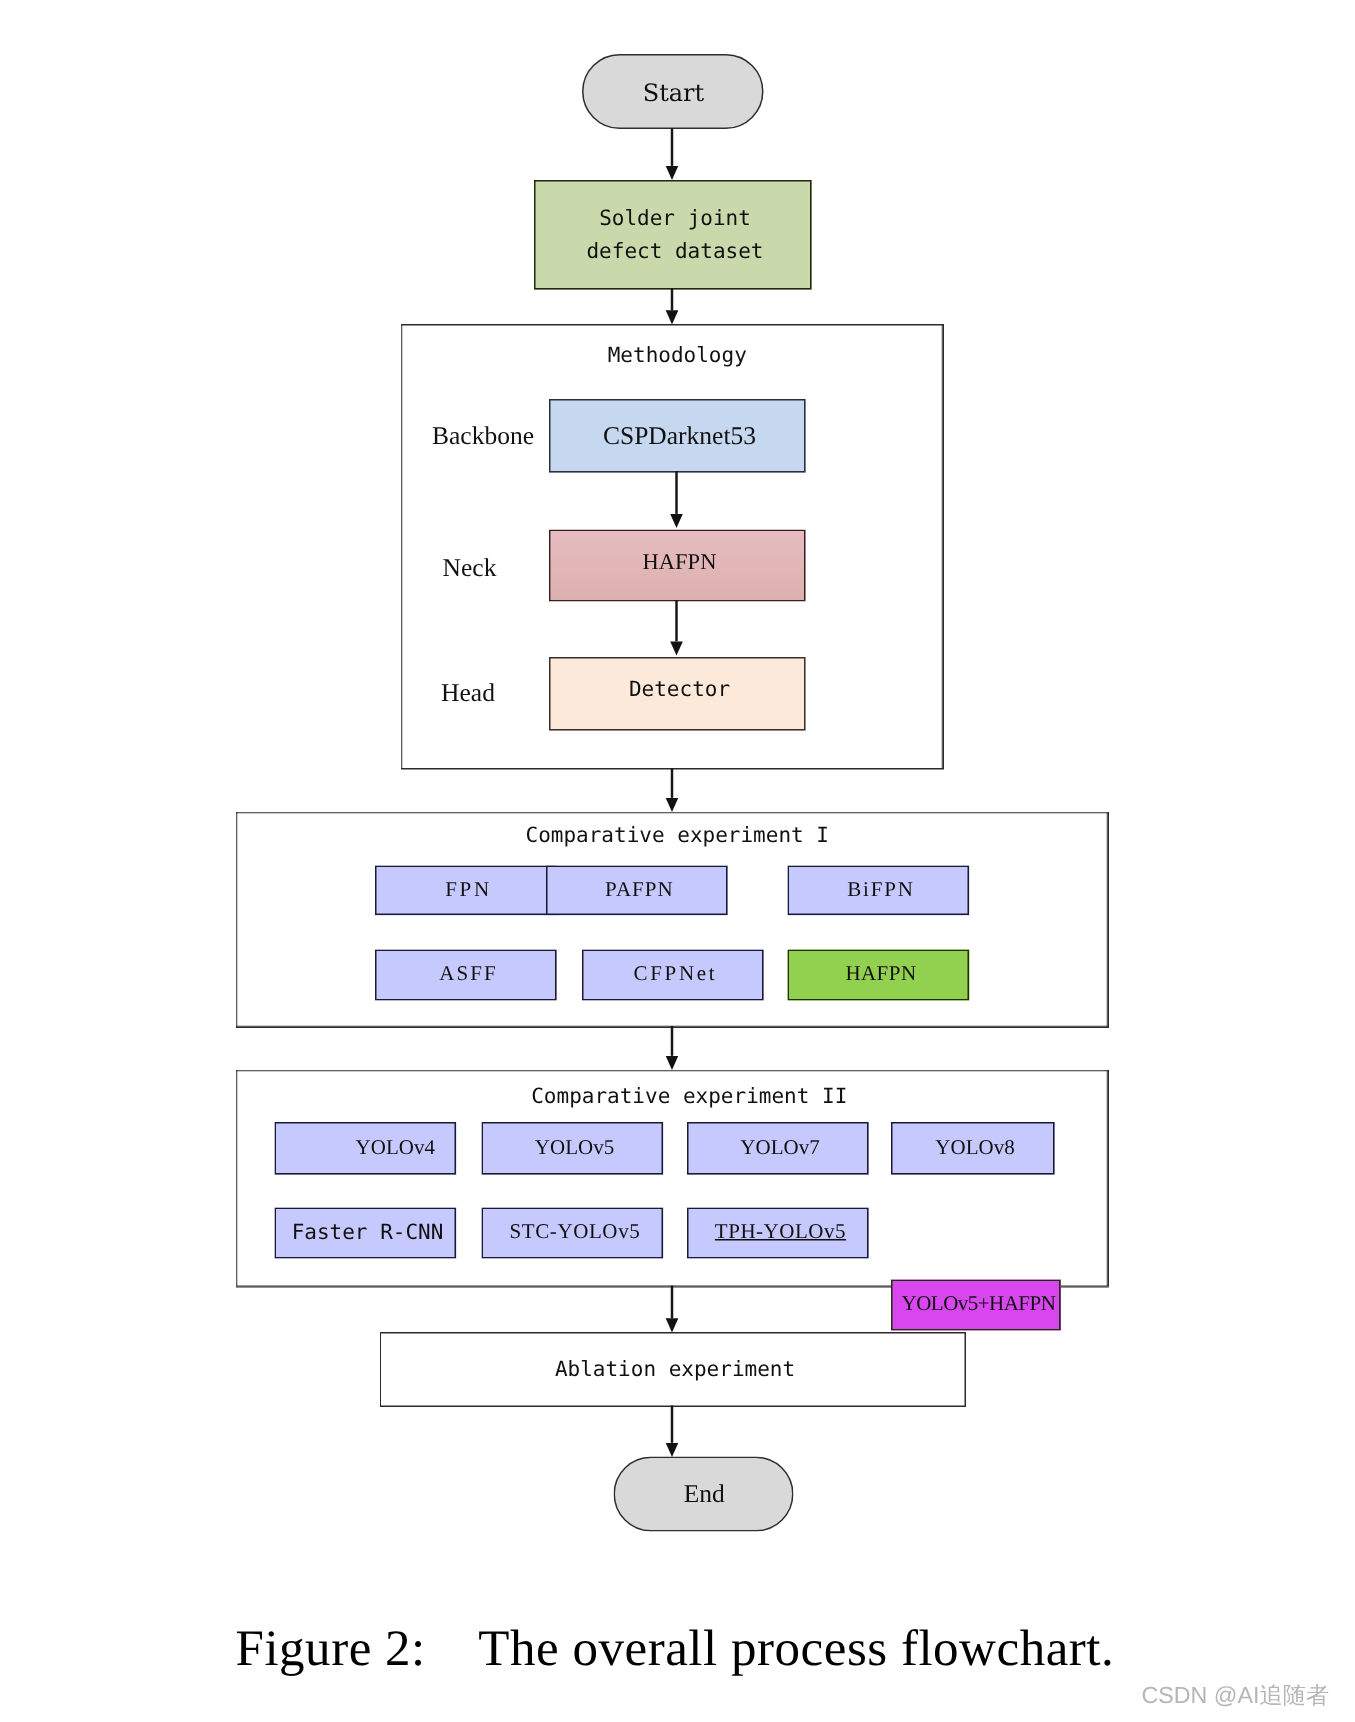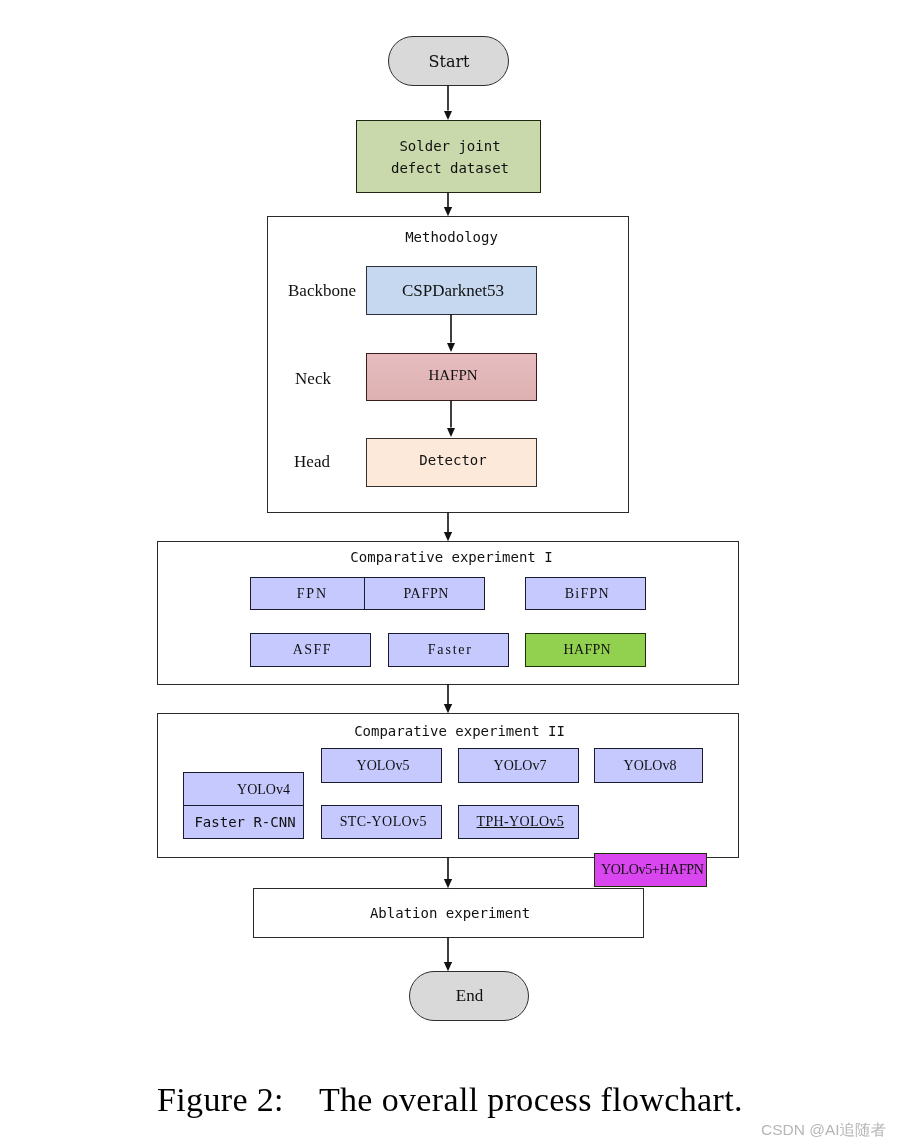--- a/index.html
+++ b/index.html
@@ -80,30 +80,30 @@
   <div class="node serif" style="left:364px;top:577px;width:121px;height:33px;background:#c6c9fd;border-color:#1b1b30;font-size:14px;letter-spacing:0.7px;">
     <span>PAFPN</span>
     </div>
   <div class="node serif" style="left:525px;top:577px;width:121px;height:33px;background:#c6c9fd;border-color:#1b1b30;font-size:14px;letter-spacing:1.2px;">
     <span>BiFPN</span>
     </div>
   <div class="node serif" style="left:250px;top:633px;width:121px;height:34px;background:#c6c9fd;border-color:#1b1b30;font-size:14px;letter-spacing:1.4px;">
     <span>ASFF</span>
     </div>
   <div class="node serif" style="left:388px;top:633px;width:121px;height:34px;background:#c6c9fd;border-color:#1b1b30;font-size:14px;letter-spacing:1.8px;">
-    <span>Faster</span>
+    <span>CFPNet</span>
     </div>
   <div class="node serif" style="left:525px;top:633px;width:121px;height:34px;background:#92d050;border-color:#1c3000;font-size:14px;letter-spacing:0.3px;">
     <span>HAFPN</span>
     </div>
 
   <div class="node" style="left:157px;top:713px;width:582px;height:145px;background:#fff;"></div>
   <div class="grouplabel mono" style="left:169px;top:723px;width:581px;font-size:14px;">Comparative experiment II</div>
 
-  <div class="node serif" style="left:183px;top:772px;width:121px;height:35px;background:#c6c9fd;border-color:#1b1b30;font-size:14px;padding-left:37px;">
+  <div class="node serif" style="left:183px;top:748px;width:121px;height:35px;background:#c6c9fd;border-color:#1b1b30;font-size:14px;padding-left:37px;">
     <span>YOLOv4</span>
     </div>
   <div class="node serif" style="left:321px;top:748px;width:121px;height:35px;background:#c6c9fd;border-color:#1b1b30;font-size:14px;">
     <span>YOLOv5</span>
     </div>
   <div class="node serif" style="left:458px;top:748px;width:121px;height:35px;background:#c6c9fd;border-color:#1b1b30;font-size:14px;">
     <span>YOLOv7</span>
     </div>
   <div class="node serif" style="left:594px;top:748px;width:109px;height:35px;background:#c6c9fd;border-color:#1b1b30;font-size:14px;">
     <span>YOLOv8</span>

